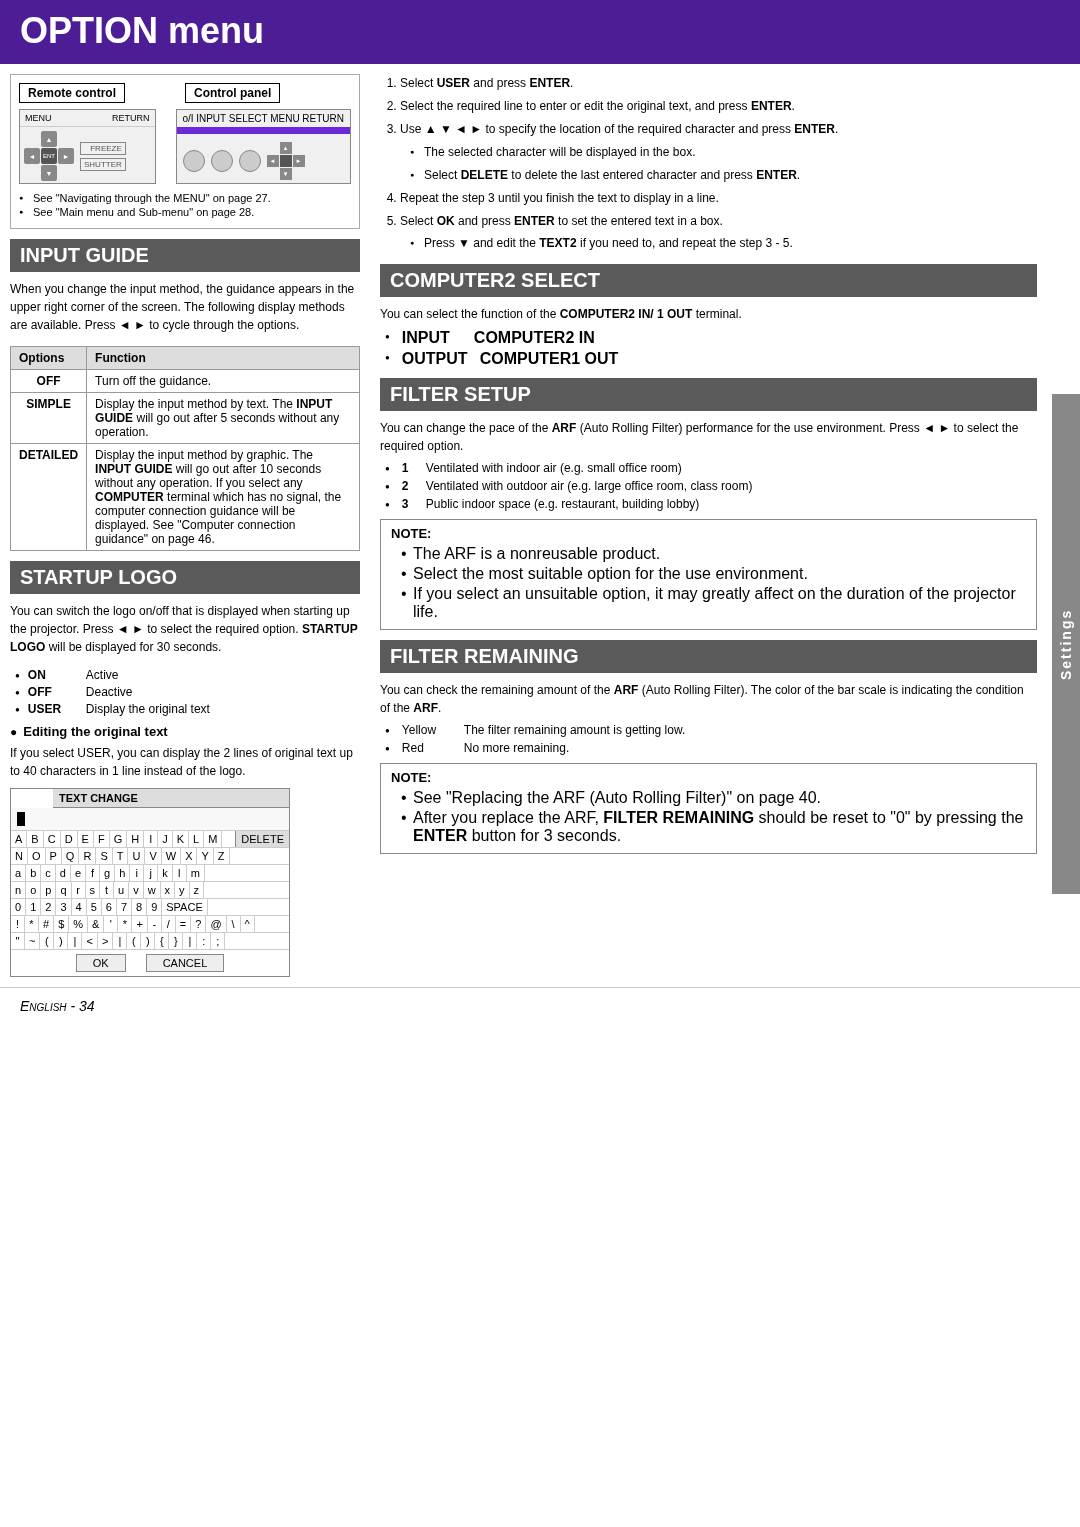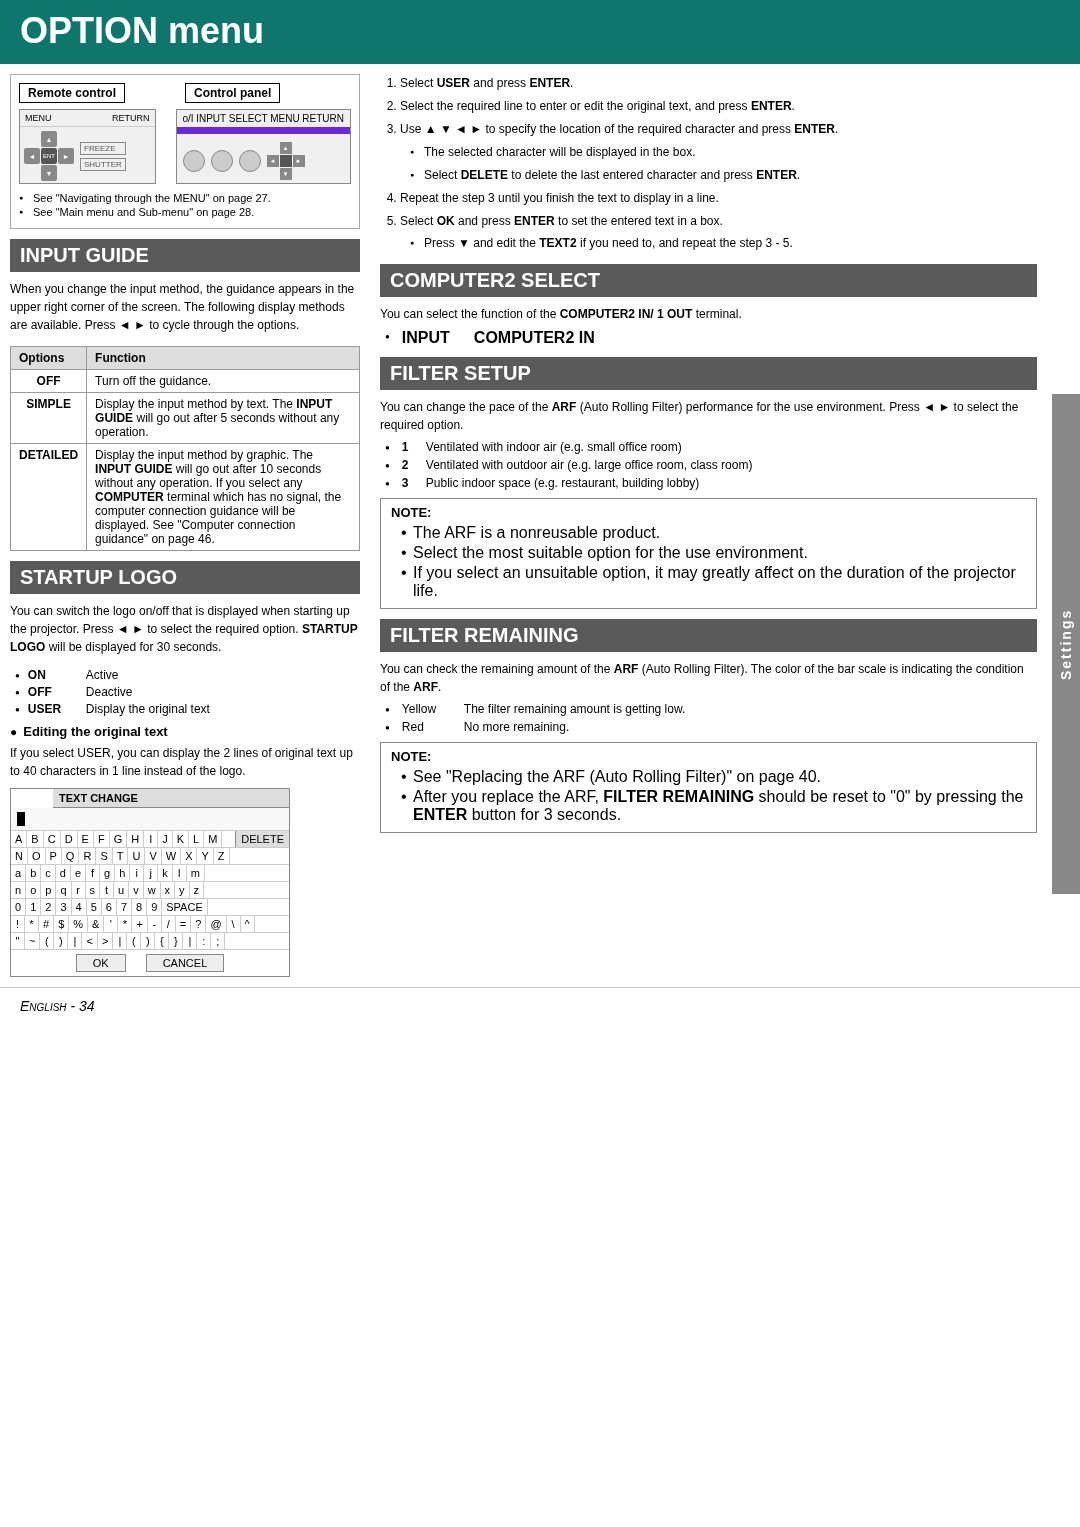--- a/index.html
+++ b/index.html
@@ -8,21 +8,21 @@
       font-size: 13px;
       background: #fff;
       color: #000;
       width: 1080px;
       min-height: 1527px;
       position: relative;
     }
 
     
     .page-header {
-      background: #0f766e;
+      background: #4c1d95;
       padding: 10px 20px 12px 20px;
     }
     .page-header h1 {
       color: #fff;
       font-size: 36px;
       font-weight: bold;
     }
 
     
     .main-content {
@@ -511,21 +511,21 @@
         <div class="rc-label-box">Remote control</div>
         <div class="rc-label-box">Control panel</div>
       </div>
       <div class="rc-diagram">
 
         <div class="rc-left">
           <div class="rc-top-buttons">
             <span>MENU</span>
             <span>RETURN</span>
           </div>
-          <div style="display:flex; padding:4px; gap:6px; align-items:center;">
+          <div style="display:flex; padding:4px; gap:6px; align-items:center;text-align:right;">
             <div class="dpad">
               <div class="dpad-empty"></div>
               <div class="dpad-btn">▲</div>
               <div class="dpad-empty"></div>
               <div class="dpad-btn">◄</div>
               <div class="dpad-btn dpad-center" style="font-size:6px;">ENT</div>
               <div class="dpad-btn">►</div>
               <div class="dpad-empty"></div>
               <div class="dpad-btn">▼</div>
               <div class="dpad-empty"></div>
@@ -785,20 +785,24 @@
 
     <div class="section-header">COMPUTER2 SELECT</div>
     <p class="c2-text">
       You can select the function of the <b>COMPUTER2 IN/ 1 OUT</b> terminal.
     </p>
     <ul class="io-list">
       <li>
         <span class="io-key">INPUT</span>
         <span class="io-val">COMPUTER2 IN</span>
       </li>
+      <li>
+        <span class="io-key">OUTPUT</span>
+        <span class="io-val">COMPUTER1 OUT</span>
+      </li>
     </ul>
 
     <div class="section-header">FILTER SETUP</div>
     <p class="filter-text">
       You can change the pace of the <b>ARF</b> (Auto Rolling Filter) performance for the use environment. Press ◄ ► to select the required option.
     </p>
     <ul class="filter-list">
       <li>
         <span class="filter-num">1</span>
         <span>Ventilated with indoor air (e.g. small office room)</span>

